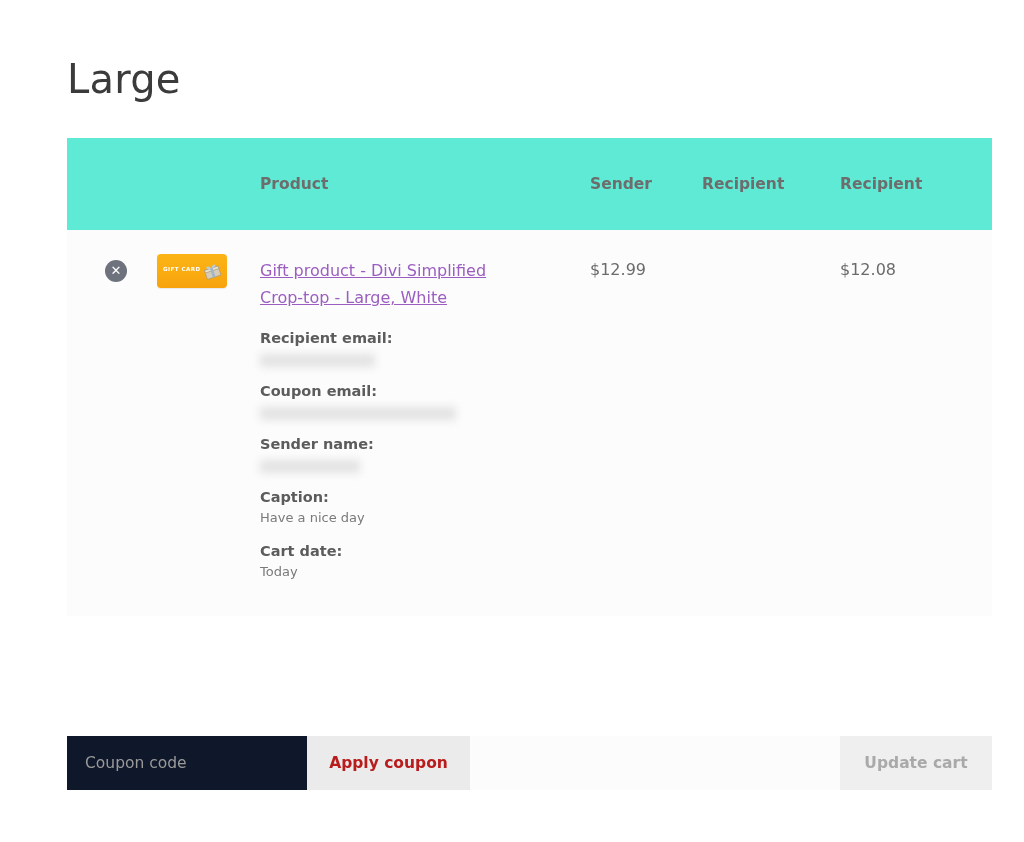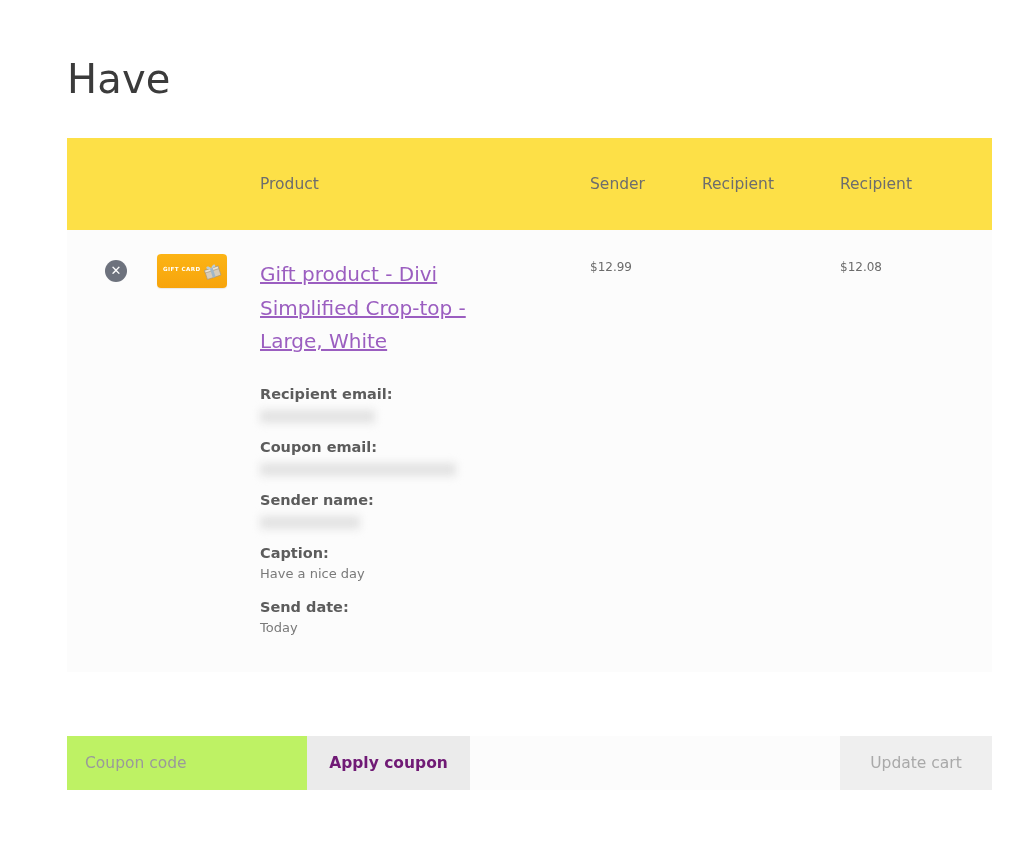--- a/index.html
+++ b/index.html
@@ -39,24 +39,24 @@
   .cart-table {
     position: absolute;
     left: 67px;
     top: 138px;
     width: 925px;
     border-collapse: collapse;
     table-layout: fixed;
   }
 
   .cart-table thead th {
-    background: #fde047;
+    background: #5eead4;
     height: 92px;
     font-size: 15.5px;
-    font-weight: 400;
+    font-weight: 700;
     color: #6d6d6d;
     text-align: left;
     padding: 0;
     vertical-align: middle;
     border: none;
   }
 
   .col-remove   { width: 90px; }
   .col-thumb    { width: 103px; }
   .col-name     { width: 330px; }
@@ -129,29 +129,29 @@
     top: 7px;
     width: 20px;
     height: 19px;
   }
 
   
   .product-link {
     display: block;
     color: #9b5ec0;
     text-decoration: underline;
-    font-size: 20px;
+    font-size: 16px;
     line-height: 1.68;
     max-width: 272px;
     font-family: "DejaVu Sans", sans-serif;
   }
 
   
   .meta-list {
-    margin: 25px 0 0 0;
+    margin: 16px 0 0 0;
     padding: 0;
     list-style: none;
   }
   .meta-item { margin: 0 0 14px 0; }
   .meta-item:last-child { margin-bottom: 0; }
   .meta-label {
     display: block;
     font-size: 14.5px;
     font-weight: 700;
     color: #5c5c5c;
@@ -171,76 +171,76 @@
     margin-top: 5px;
     border-radius: 2px;
   }
   .redact-w1 { width: 115px; }
   .redact-w2 { width: 196px; }
   .redact-w3 { width: 100px; }
 
   .money {
     display: block;
     padding-top: 30px;
-    font-size: 12px;
+    font-size: 16px;
     color: #6b6b6b;
   }
 
   .row-bottom-space { height: 34px; }
 
   
   .coupon-row {
     position: absolute;
     left: 67px;
     top: 736px;
     width: 925px;
     height: 54px;
     background: #fcfcfc;
     display: flex;
     align-items: stretch;
   }
   .coupon-input {
     width: 204px;
-    background: #bef264;
+    background: #0f172a;
     border: none;
     outline: none;
     padding: 0 18px;
     font-size: 15.5px;
     color: #6b6b6b;
     font-family: "DejaVu Sans", sans-serif;
   }
   .coupon-input::placeholder { color: #9a9a9a; opacity: 1; }
   .apply-coupon-btn {
     width: 163px;
     background: #ebebeb;
     border: none;
     font-size: 15.5px;
     font-weight: 700;
-    color: #701a75;
+    color: #b91c1c;
     cursor: pointer;
     font-family: "DejaVu Sans", sans-serif;
   }
   .coupon-spacer { flex: 1 1 auto; }
   .update-cart-btn {
     width: 152px;
     background: #efefef;
     border: none;
     font-size: 15.5px;
-    font-weight: 400;
+    font-weight: 700;
     color: #a9a9a9;
     cursor: default;
     font-family: "DejaVu Sans", sans-serif;
   }
 </style>
 </head>
 <body>
 
 <div class="page">
 
-  <h1 class="page-title">Have</h1>
+  <h1 class="page-title">Large</h1>
 
   <table class="cart-table">
     <colgroup>
       <col class="col-remove">
       <col class="col-thumb">
       <col class="col-name">
       <col class="col-price">
       <col class="col-qty">
       <col class="col-subtotal">
     </colgroup>
@@ -291,21 +291,21 @@
             </li>
             <li class="meta-item">
               <span class="meta-label">Sender name:</span>
               <span class="meta-value redacted redact-w3"></span>
             </li>
             <li class="meta-item">
               <span class="meta-label">Caption:</span>
               <span class="meta-value">Have a nice day</span>
             </li>
             <li class="meta-item">
-              <span class="meta-label">Send date:</span>
+              <span class="meta-label">Cart date:</span>
               <span class="meta-value">Today</span>
             </li>
           </ul>
           <div class="row-bottom-space"></div>
         </td>
 
         <td>
           <span class="money">$12.99</span>
         </td>
 

